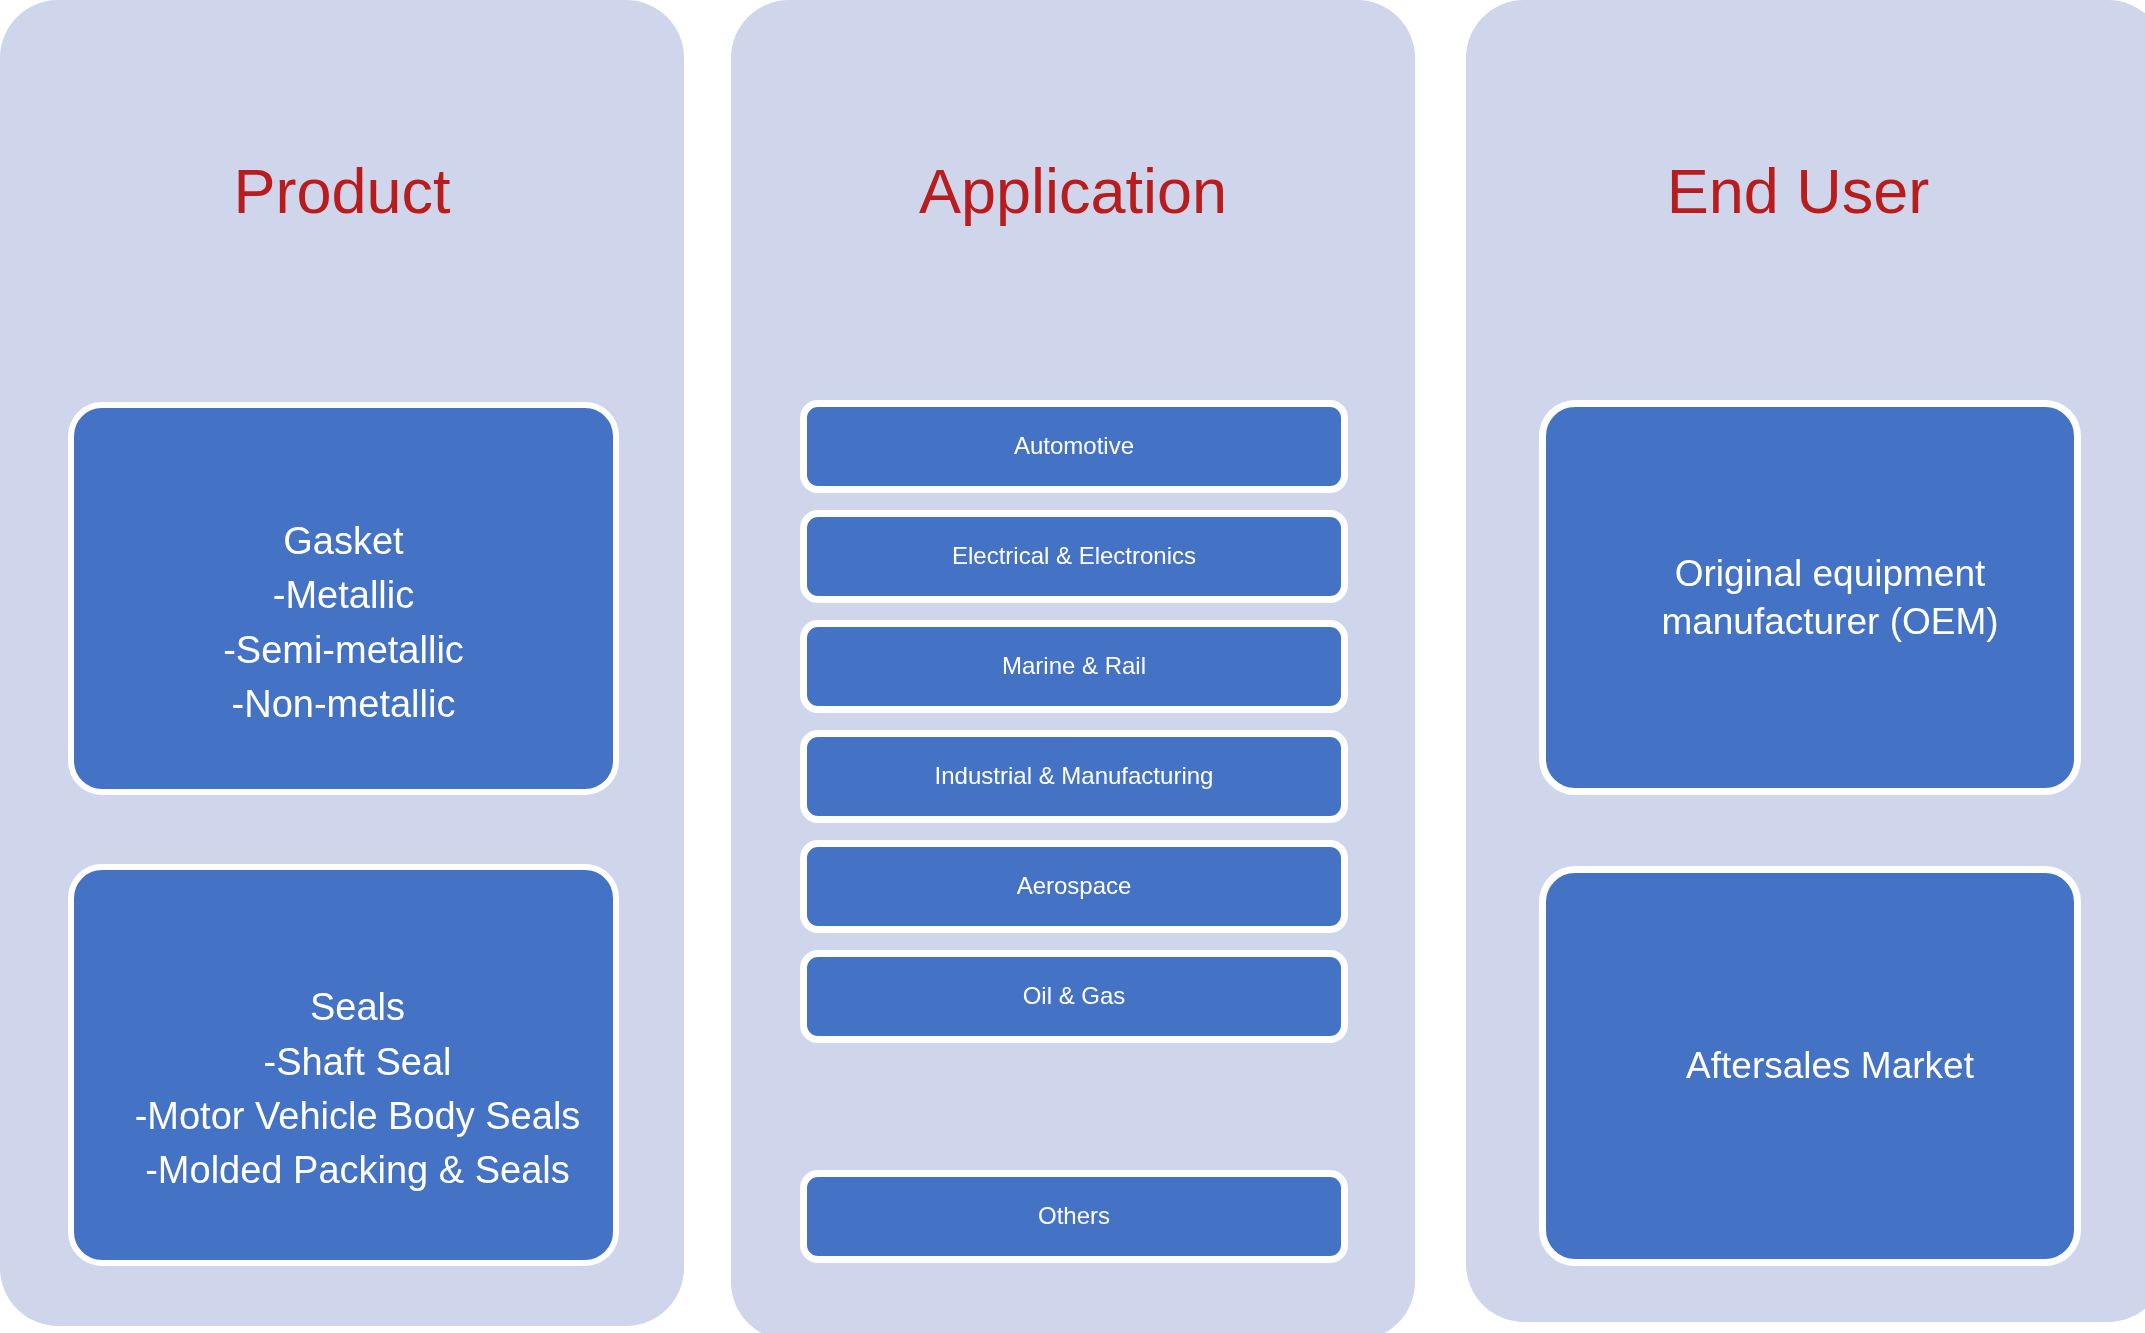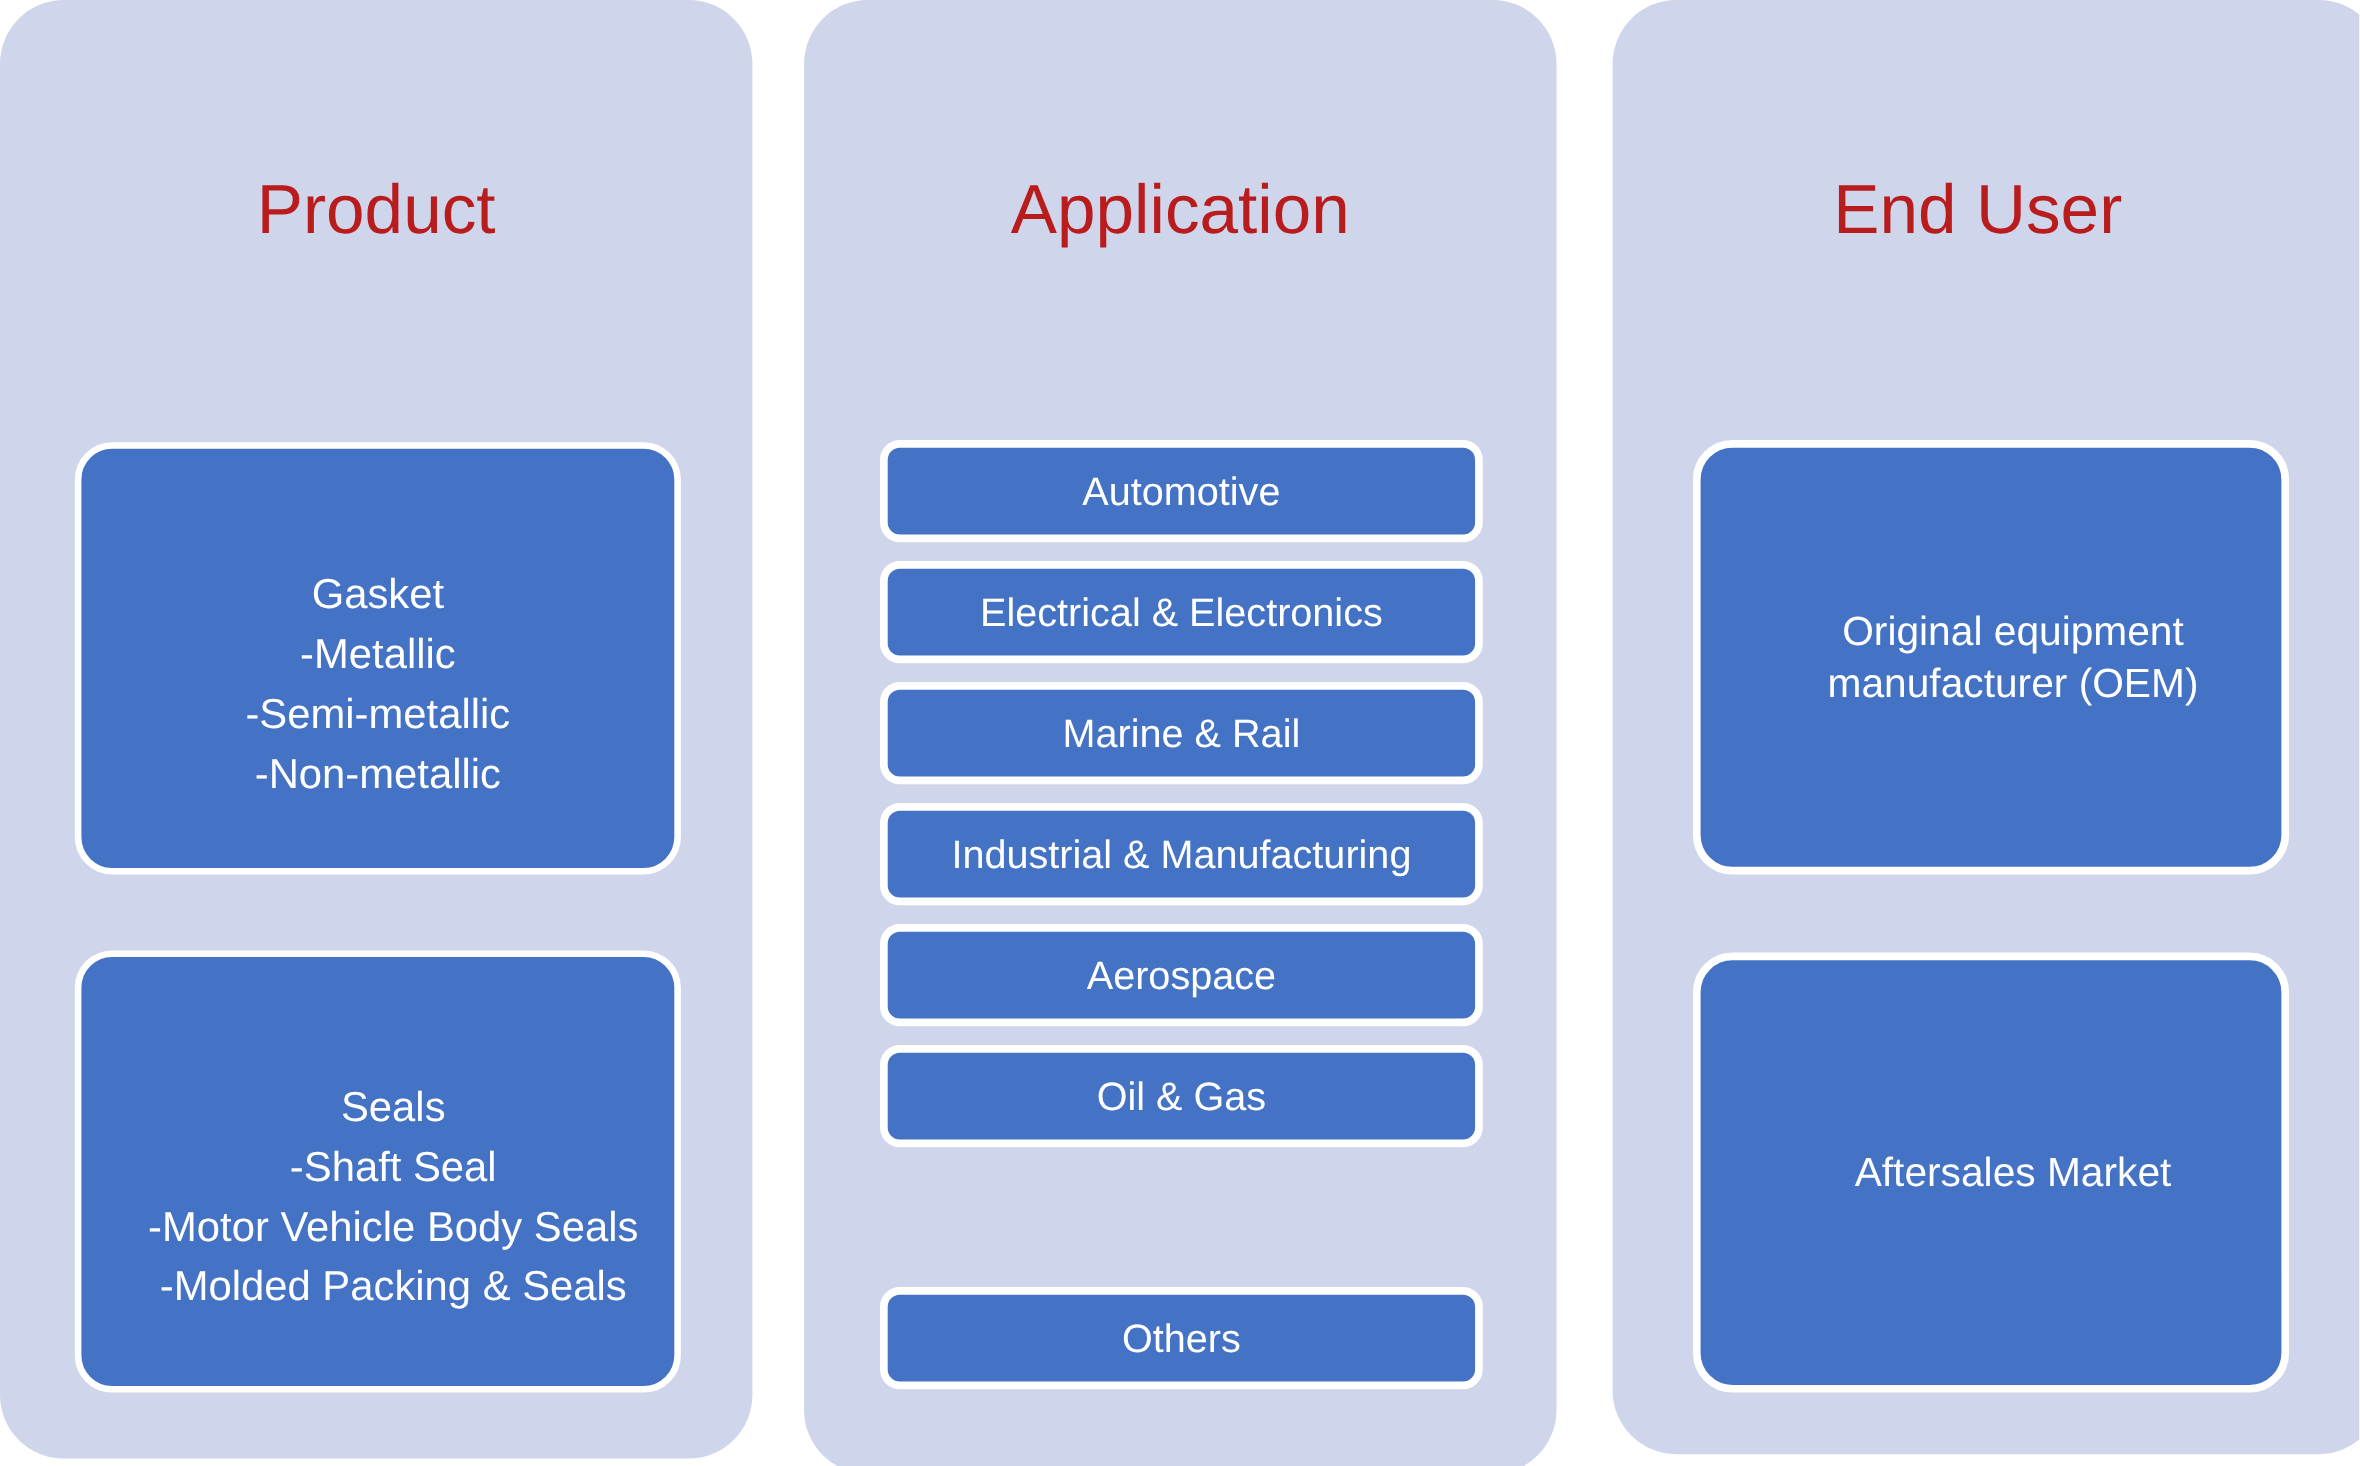--- a/index.html
+++ b/index.html
@@ -95,21 +95,21 @@
 
   
   .card-app {
     left: 800px;
     width: 548px;
     height: 93px;
     border-radius: 18px;
     border-width: 7px;
   }
   .card-app .line {
-    font-size: 36px;
+    font-size: 24px;
     line-height: 1.1;
     white-space: nowrap;
   }
 
   
   .card-enduser {
     left: 1539px;
     width: 542px;
     border-radius: 36px;
     border-width: 7px;

